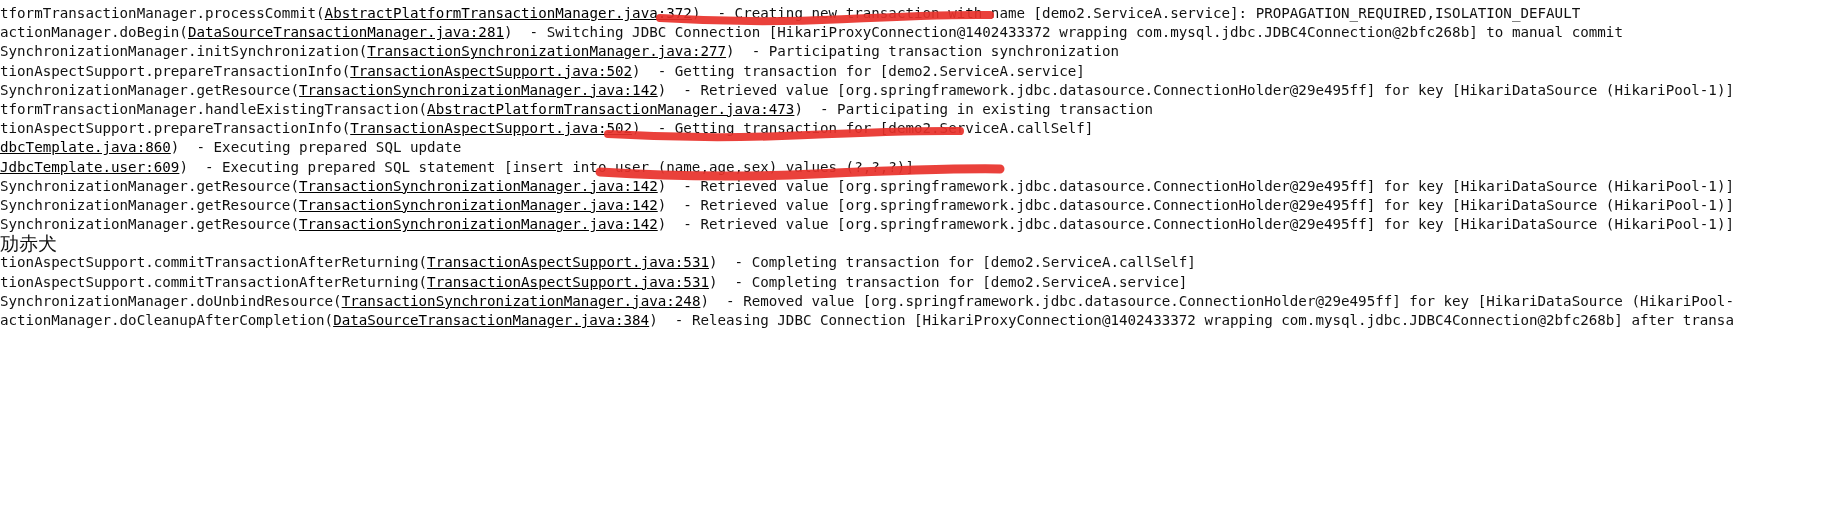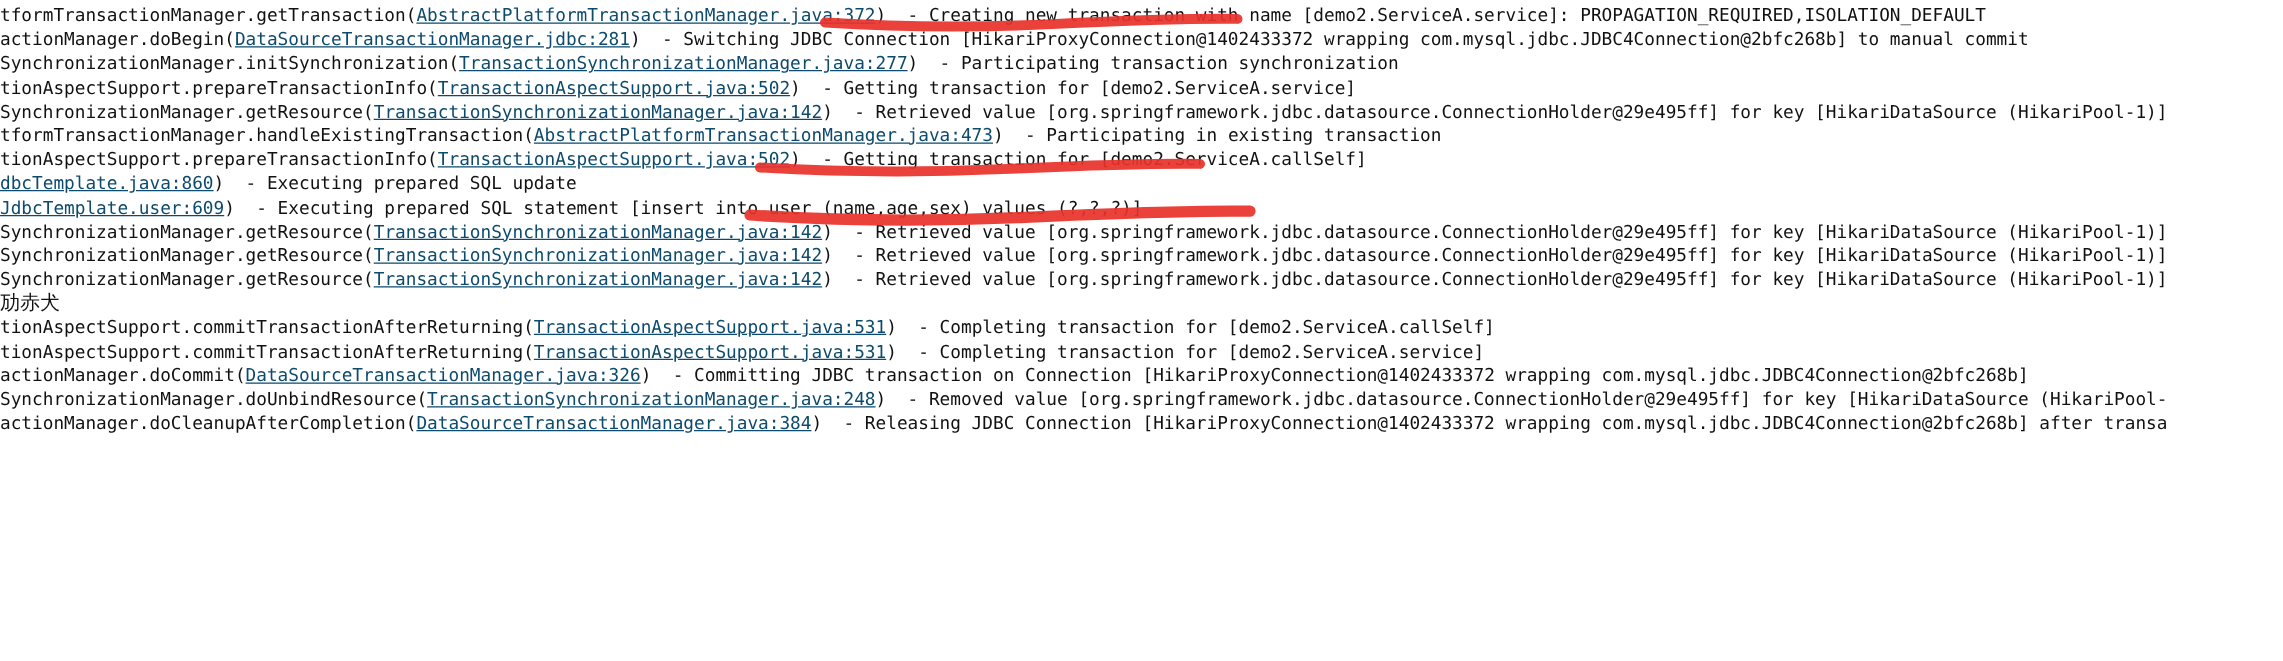--- a/index.html
+++ b/index.html
@@ -32,62 +32,61 @@
     height: 19.2px;
     line-height: 19.2px;
     white-space: pre;
     font-family: "DejaVu Sans Mono", "Liberation Mono", monospace;
     font-size: 14.2px;
     color: #111111;
     letter-spacing: 0px;
     overflow: hidden;
   }
   .log-line .lnk {
-    color: #0c4a6e;
+    color: #000000;
     text-decoration: underline;
   }
   .log-line .cjk {
-    font-family: Liberation Mono, monospace;
-    font-size: 16px;
+    font-family: Liberation Sans, sans-serif;
+    font-size: 19px;
   }
   
   .annotation-layer {
     position: absolute;
     left: 0;
     top: 0;
     width: 1826px;
     height: 529px;
     pointer-events: none;
   }
   .ann {
     position: absolute;
   }
 </style>
 </head>
 <body>
 
 <div id="console">
 
   <div class="log-lines">
-      <div class="log-line"><span>tformTransactionManager.getTransaction(</span><span class="lnk">AbstractPlatformTransactionManager.java:372</span><span>)  - Creating new transaction with name [demo2.ServiceA.service]: PROPAGATION_REQUIRED,ISOLATION_DEFAULT</span></div>
-      <div class="log-line"><span>actionManager.doBegin(</span><span class="lnk">DataSourceTransactionManager.jdbc:281</span><span>)  - Switching JDBC Connection [HikariProxyConnection@1402433372 wrapping com.mysql.jdbc.JDBC4Connection@2bfc268b] to manual commit</span></div>
+      <div class="log-line"><span>tformTransactionManager.processCommit(</span><span class="lnk">AbstractPlatformTransactionManager.java:372</span><span>)  - Creating new transaction with name [demo2.ServiceA.service]: PROPAGATION_REQUIRED,ISOLATION_DEFAULT</span></div>
+      <div class="log-line"><span>actionManager.doBegin(</span><span class="lnk">DataSourceTransactionManager.java:281</span><span>)  - Switching JDBC Connection [HikariProxyConnection@1402433372 wrapping com.mysql.jdbc.JDBC4Connection@2bfc268b] to manual commit</span></div>
       <div class="log-line"><span>SynchronizationManager.initSynchronization(</span><span class="lnk">TransactionSynchronizationManager.java:277</span><span>)  - Participating transaction synchronization</span></div>
       <div class="log-line"><span>tionAspectSupport.prepareTransactionInfo(</span><span class="lnk">TransactionAspectSupport.java:502</span><span>)  - Getting transaction for [demo2.ServiceA.service]</span></div>
       <div class="log-line"><span>SynchronizationManager.getResource(</span><span class="lnk">TransactionSynchronizationManager.java:142</span><span>)  - Retrieved value [org.springframework.jdbc.datasource.ConnectionHolder@29e495ff] for key [HikariDataSource (HikariPool-1)]</span></div>
       <div class="log-line"><span>tformTransactionManager.handleExistingTransaction(</span><span class="lnk">AbstractPlatformTransactionManager.java:473</span><span>)  - Participating in existing transaction</span></div>
       <div class="log-line"><span>tionAspectSupport.prepareTransactionInfo(</span><span class="lnk">TransactionAspectSupport.java:502</span><span>)  - Getting transaction for [demo2.ServiceA.callSelf]</span></div>
       <div class="log-line"><span class="lnk">dbcTemplate.java:860</span><span>)  - Executing prepared SQL update</span></div>
       <div class="log-line"><span class="lnk">JdbcTemplate.user:609</span><span>)  - Executing prepared SQL statement [insert into user (name,age,sex) values (?,?,?)]</span></div>
       <div class="log-line"><span>SynchronizationManager.getResource(</span><span class="lnk">TransactionSynchronizationManager.java:142</span><span>)  - Retrieved value [org.springframework.jdbc.datasource.ConnectionHolder@29e495ff] for key [HikariDataSource (HikariPool-1)]</span></div>
       <div class="log-line"><span>SynchronizationManager.getResource(</span><span class="lnk">TransactionSynchronizationManager.java:142</span><span>)  - Retrieved value [org.springframework.jdbc.datasource.ConnectionHolder@29e495ff] for key [HikariDataSource (HikariPool-1)]</span></div>
       <div class="log-line"><span>SynchronizationManager.getResource(</span><span class="lnk">TransactionSynchronizationManager.java:142</span><span>)  - Retrieved value [org.springframework.jdbc.datasource.ConnectionHolder@29e495ff] for key [HikariDataSource (HikariPool-1)]</span></div>
       <div class="log-line"><span class="cjk">劢赤犬</span></div>
       <div class="log-line"><span>tionAspectSupport.commitTransactionAfterReturning(</span><span class="lnk">TransactionAspectSupport.java:531</span><span>)  - Completing transaction for [demo2.ServiceA.callSelf]</span></div>
       <div class="log-line"><span>tionAspectSupport.commitTransactionAfterReturning(</span><span class="lnk">TransactionAspectSupport.java:531</span><span>)  - Completing transaction for [demo2.ServiceA.service]</span></div>
-      <div class="log-line"><span>actionManager.doCommit(</span><span class="lnk">DataSourceTransactionManager.java:326</span><span>)  - Committing JDBC transaction on Connection [HikariProxyConnection@1402433372 wrapping com.mysql.jdbc.JDBC4Connection@2bfc268b]</span></div>
       <div class="log-line"><span>SynchronizationManager.doUnbindResource(</span><span class="lnk">TransactionSynchronizationManager.java:248</span><span>)  - Removed value [org.springframework.jdbc.datasource.ConnectionHolder@29e495ff] for key [HikariDataSource (HikariPool-</span></div>
       <div class="log-line"><span>actionManager.doCleanupAfterCompletion(</span><span class="lnk">DataSourceTransactionManager.java:384</span><span>)  - Releasing JDBC Connection [HikariProxyConnection@1402433372 wrapping com.mysql.jdbc.JDBC4Connection@2bfc268b] after transa</span></div>
     </div>
 
   <div class="annotation-layer">
     <svg class="ann" width="1826" height="529" viewBox="0 0 1826 529" style="left:0;top:0;">
         <g>
           <path d="M 660 18 C 719.4 21.7, 772.2 22.6, 841.5 19.3 S 950.4 14.5, 990 15.1" stroke="#e8312a" stroke-width="8" stroke-linecap="round" fill="none" opacity="0.92"></path>
         </g>
         <g>

